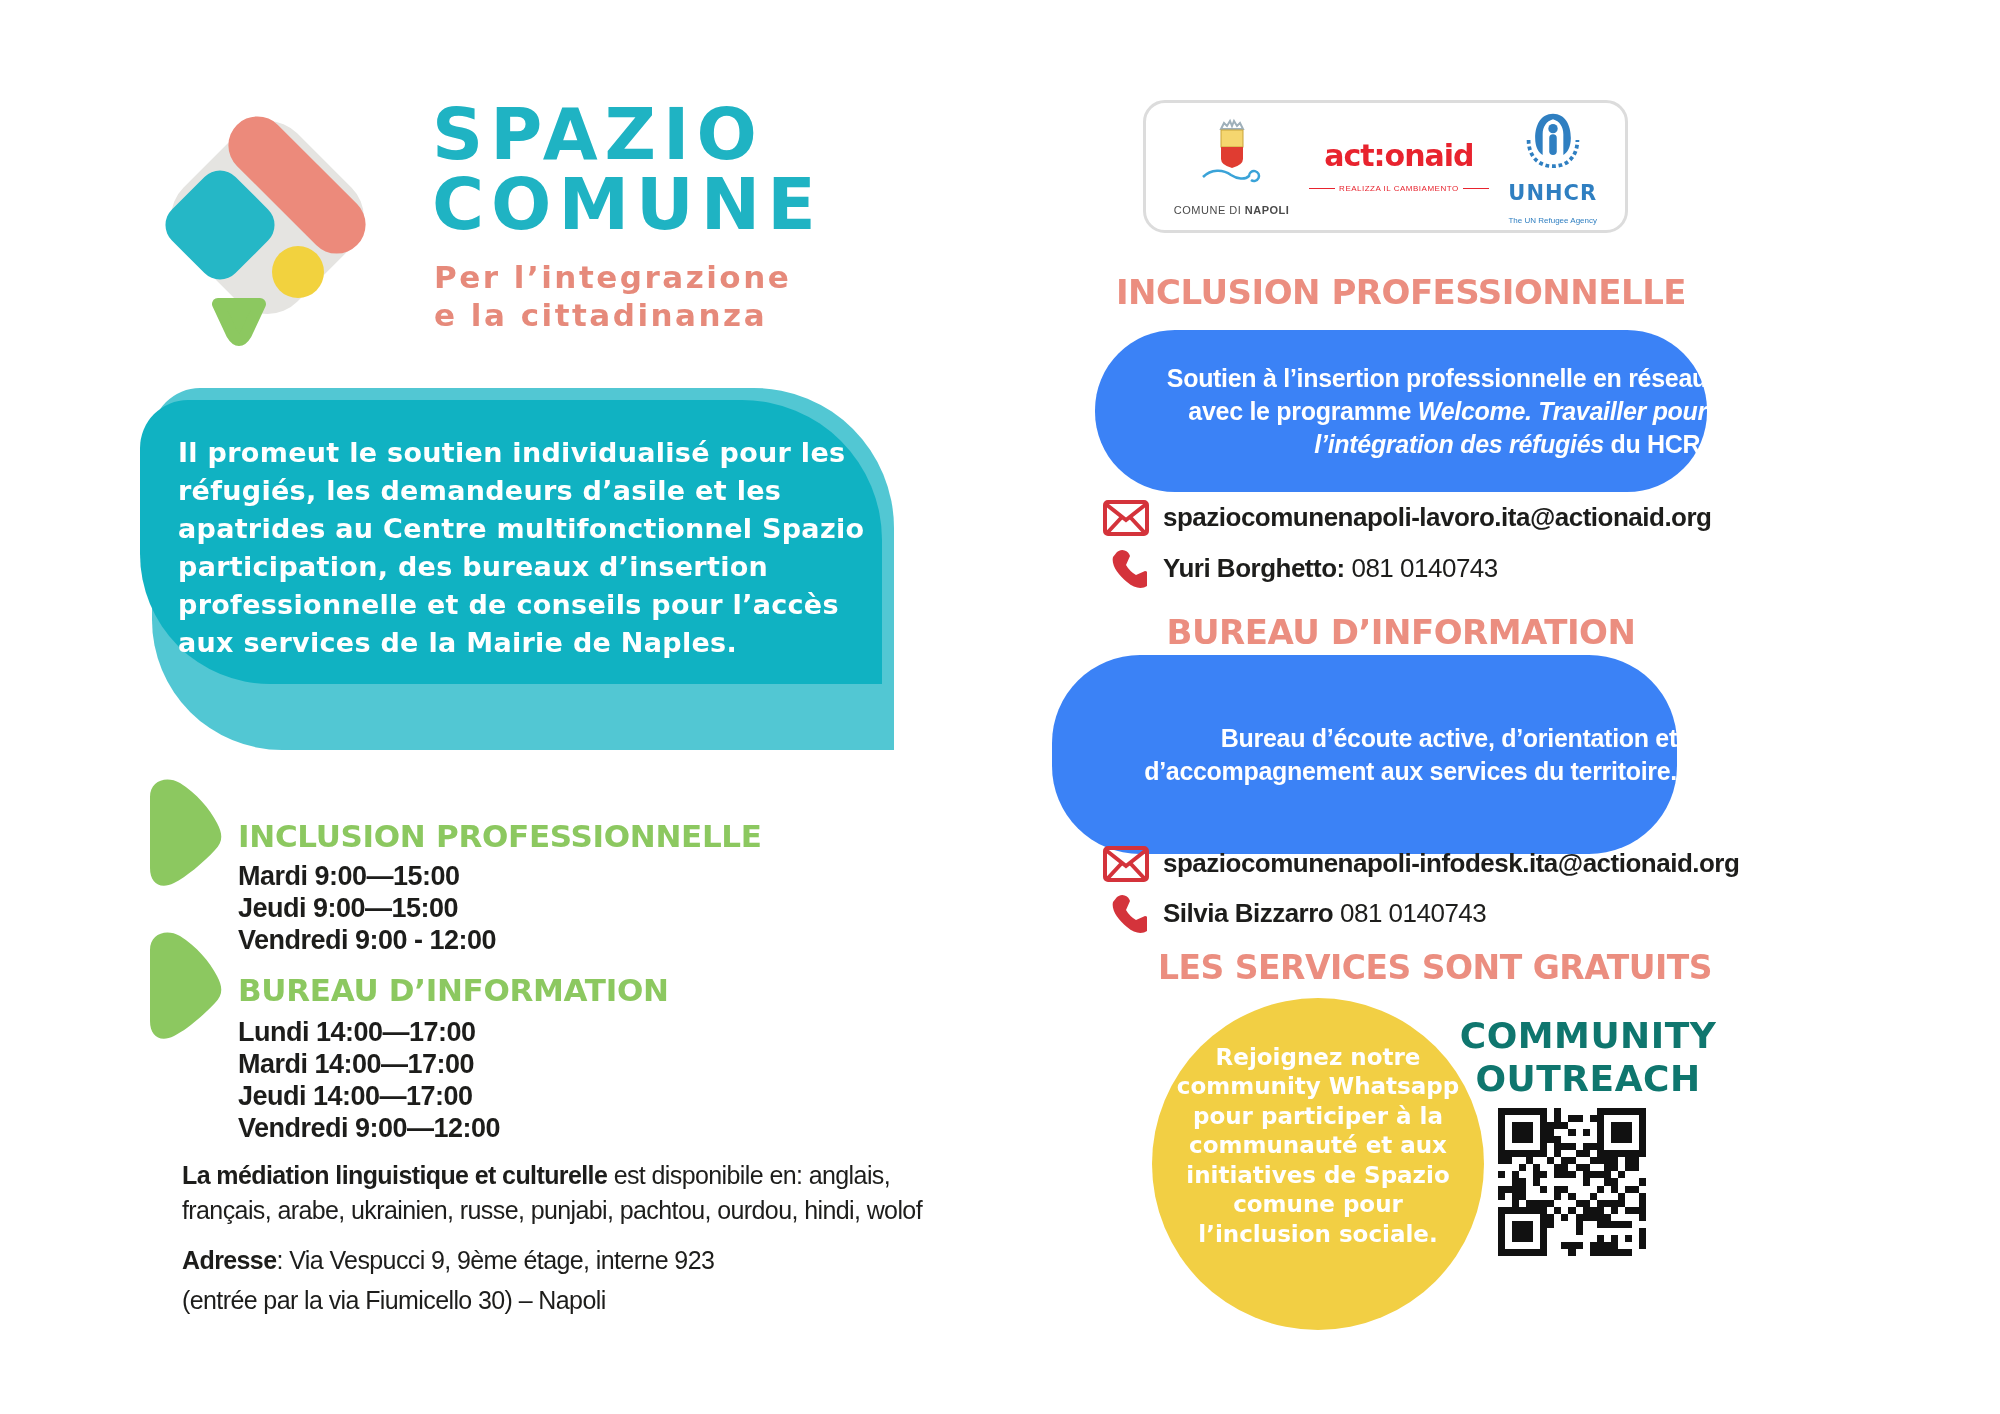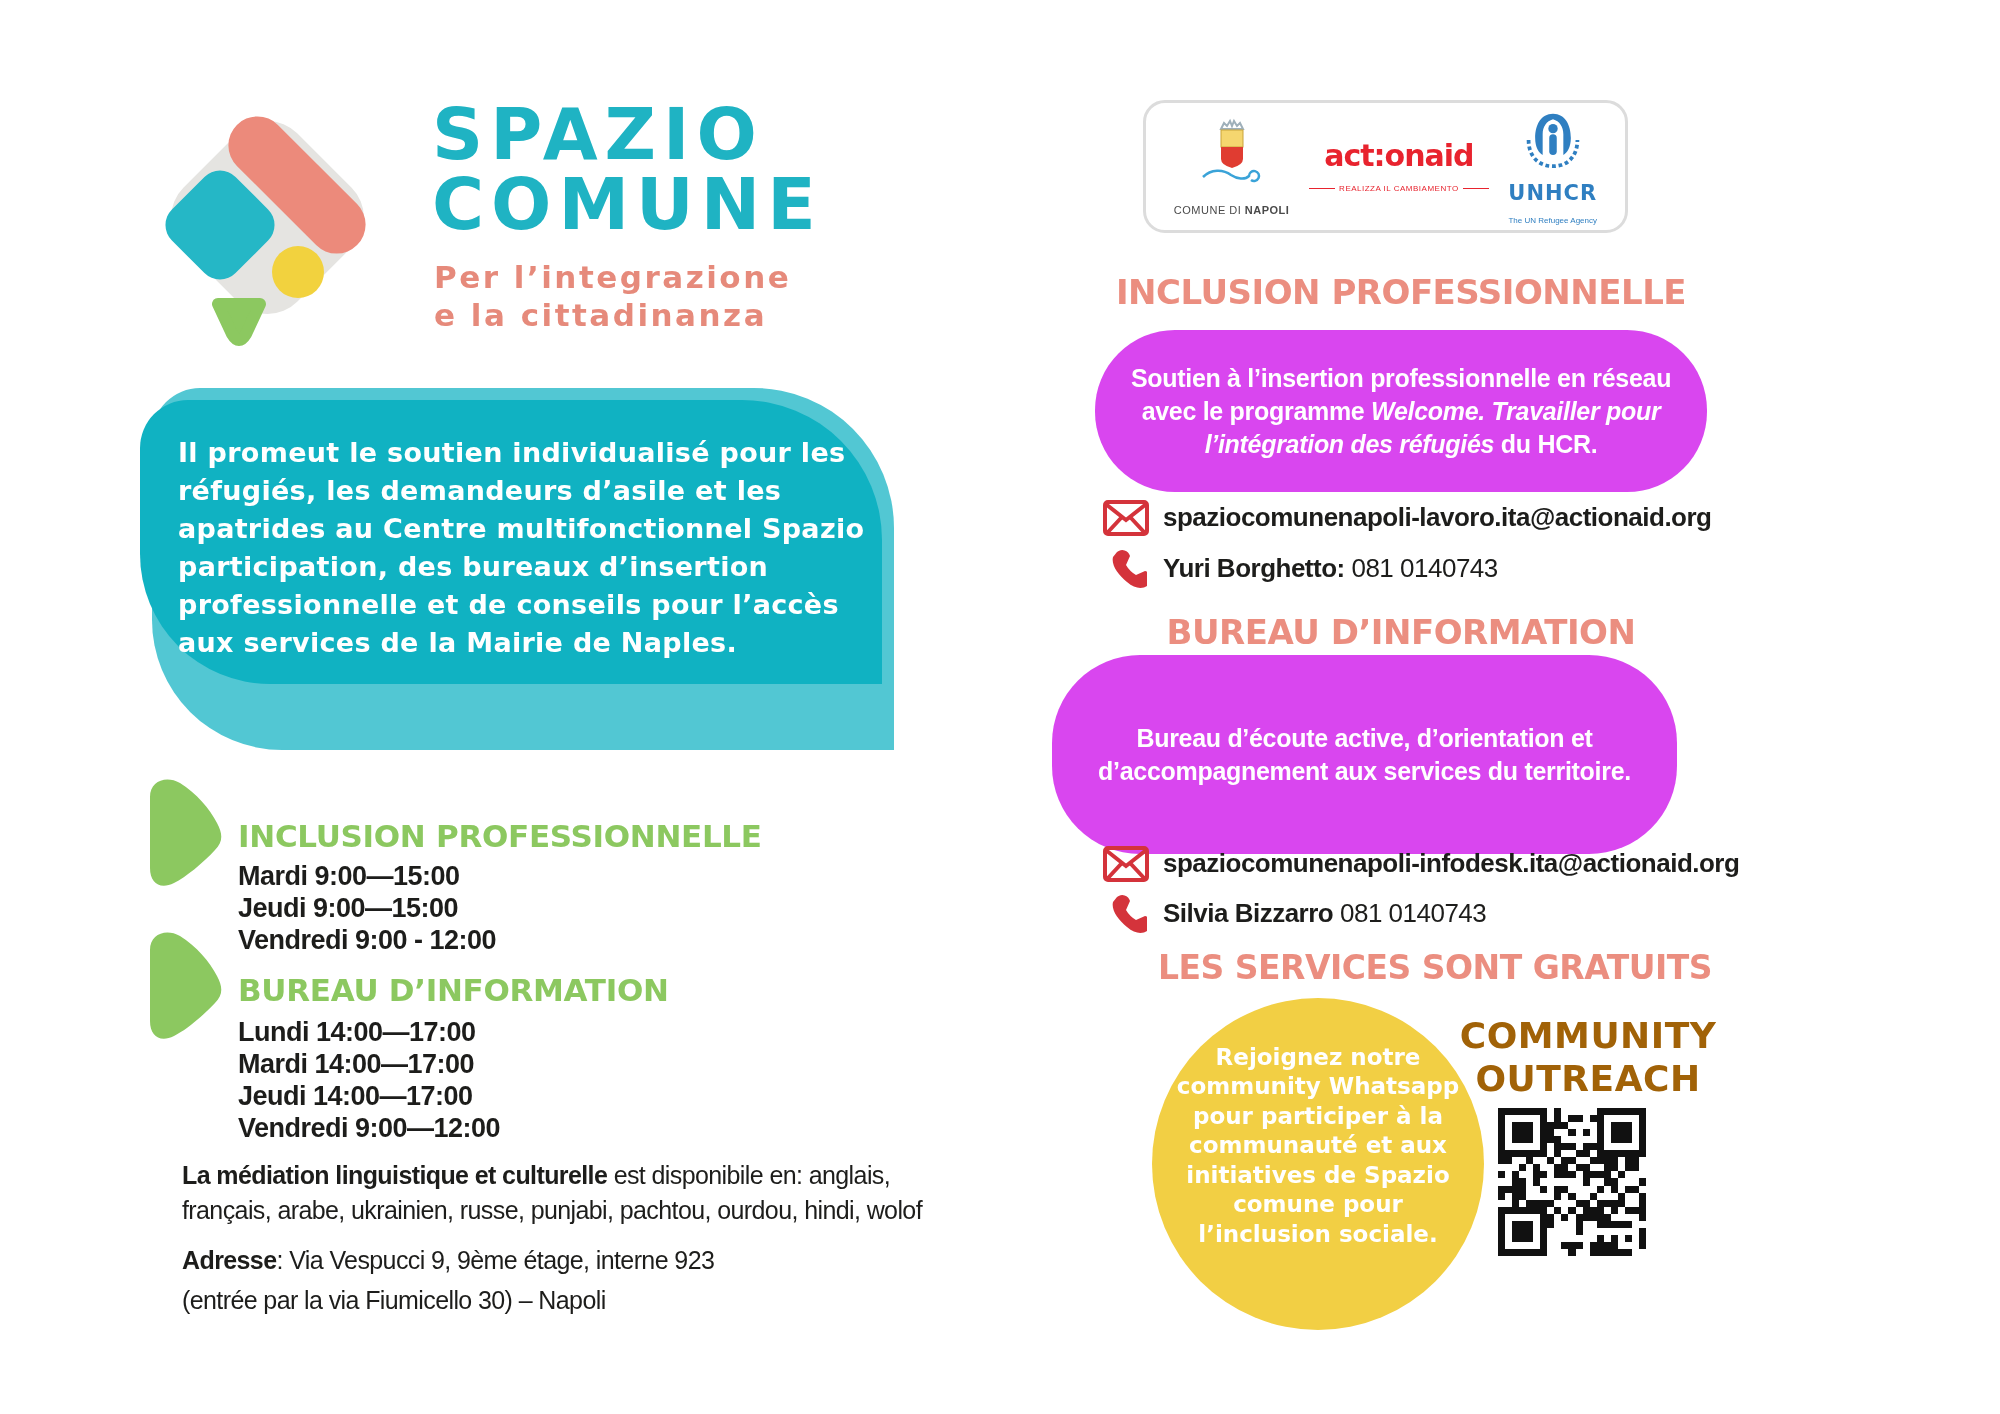--- a/index.html
+++ b/index.html
@@ -39,34 +39,34 @@
     color:#e8232e;letter-spacing:-1px;line-height:30px;}
   .aa-tag{font-size:8px;color:#e8232e;letter-spacing:.5px;white-space:nowrap;
     display:flex;align-items:center;gap:4px;}
   .aa-tag:before,.aa-tag:after{content:"";display:block;width:26px;height:1px;background:#e8232e;}
   .unhcr-name{font-family:"DejaVu Sans",sans-serif;font-weight:bold;font-size:21px;
     color:#2f7fc1;line-height:20px;letter-spacing:1px;}
   .unhcr-tag{font-size:8px;color:#2f7fc1;white-space:nowrap;}
 
   .salmon-h{font-family:"DejaVu Sans",sans-serif;font-weight:bold;color:#eb8e80;
     letter-spacing:-.5px;text-align:center;white-space:nowrap;}
-  .salmon-card{background:#d946ef;color:#fff;display:flex;flex-direction:column;
-    justify-content:center;text-align:center;font-weight:bold;font-size:25px;
+  .salmon-card{background:#3b82f6;color:#fff;display:flex;flex-direction:column;
+    justify-content:center;text-align:right;font-weight:bold;font-size:25px;
     line-height:33px;letter-spacing:-.3px;}
   .salmon-card .it{font-style:italic;}
   .salmon-card div{white-space:nowrap;}
 
   .contact-text{font-weight:bold;font-size:26px;letter-spacing:-.5px;white-space:nowrap;}
   .contact-text .normal{font-weight:normal;}
 
   .yellow-circle{left:1152px;top:998px;width:332px;height:332px;border-radius:50%;
     background:#f2cf44;display:flex;flex-direction:column;justify-content:center;
     align-items:center;text-align:center;color:#fff;font-family:"DejaVu Sans",sans-serif;
     font-weight:bold;font-size:23px;line-height:29.5px;padding-bottom:36px;box-sizing:border-box;}
-  .community-h{left:1438px;top:1014px;width:300px;text-align:center;color:#a16207;
+  .community-h{left:1438px;top:1014px;width:300px;text-align:center;color:#0f766e;
     font-family:"DejaVu Sans",sans-serif;font-weight:bold;font-size:36px;line-height:43px;
     letter-spacing:.5px;}
   .qr{left:1498px;top:1108px;width:148px;height:148px;}
 </style>
 </head>
 <body>
 
 <div class="page">
 
   <svg class="abs" style="left:150px;top:100px;overflow:visible" width="235" height="235" viewBox="0 0 235 235">

